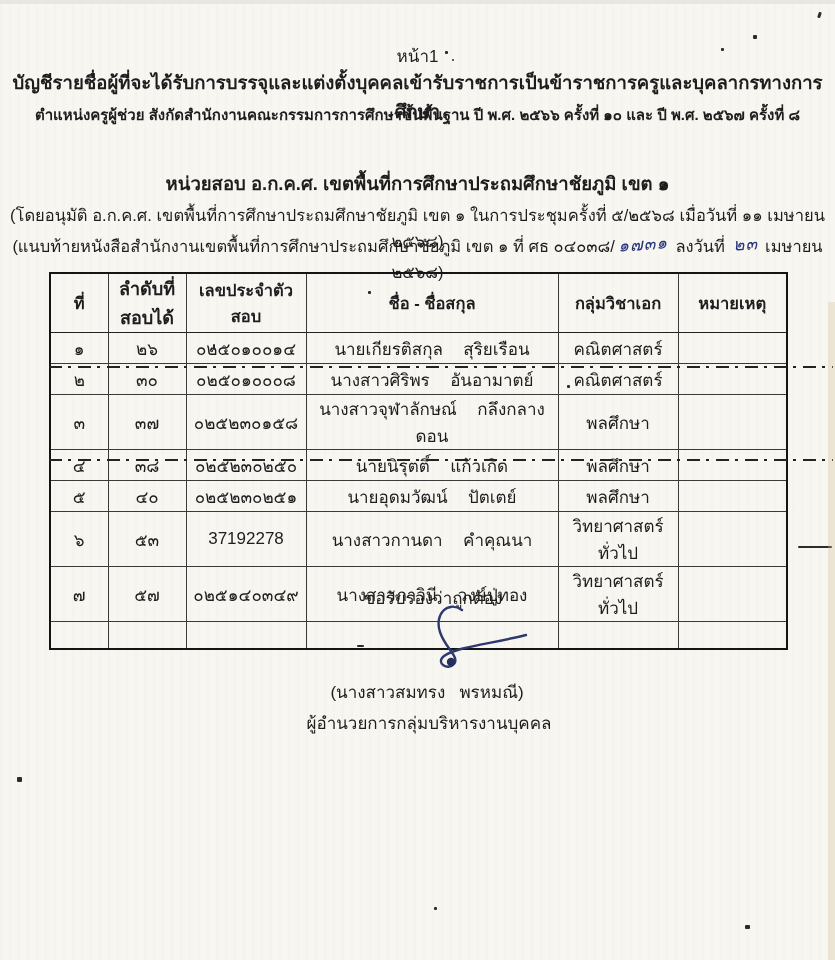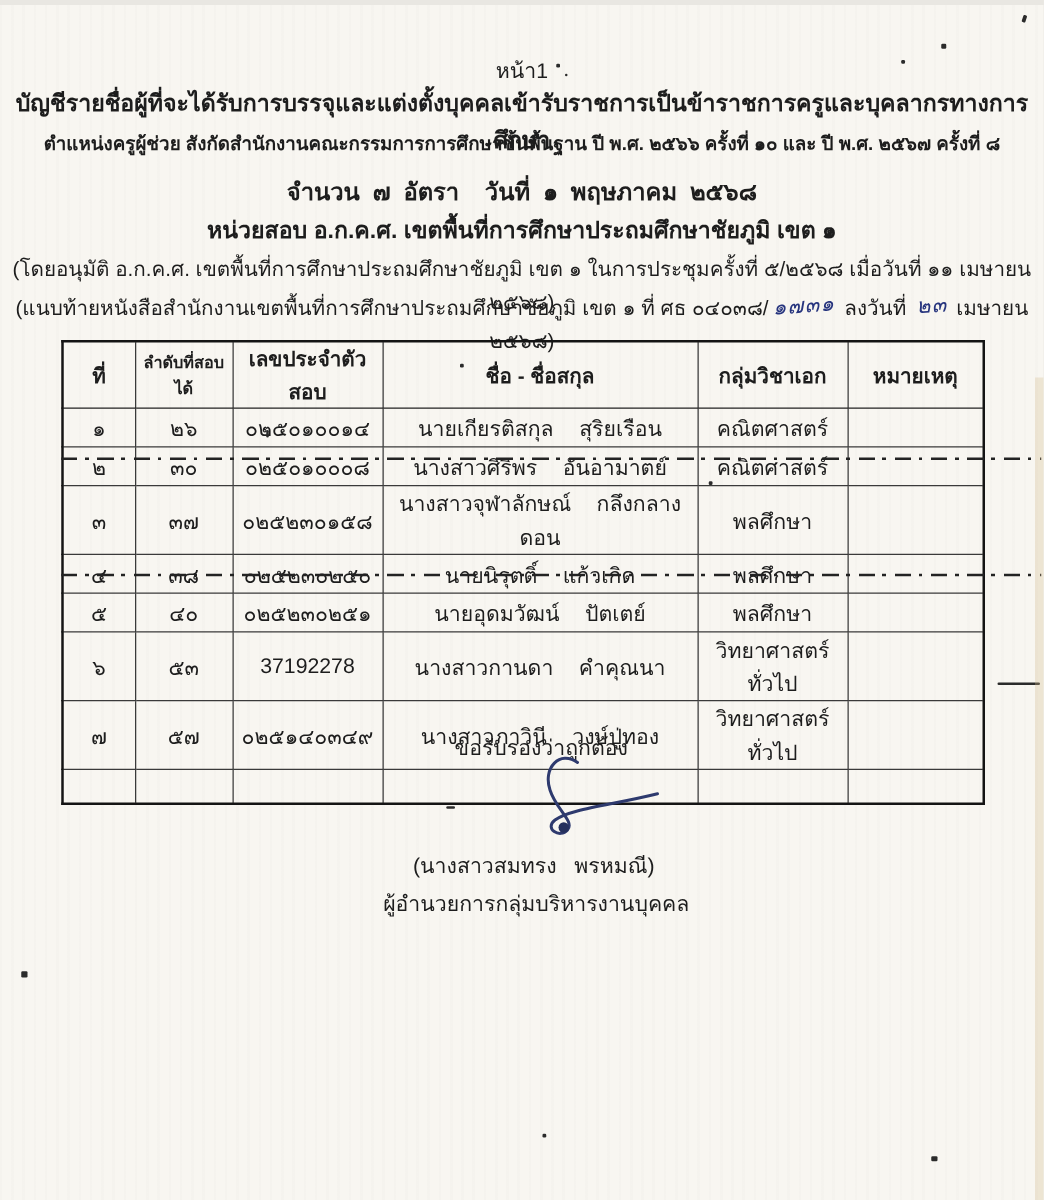--- a/index.html
+++ b/index.html
@@ -46,21 +46,21 @@
     text-align:center;
     vertical-align:middle;
     font-size:17px;
     white-space:pre-wrap;
     overflow:hidden;
     padding:0 2px;
   }
   table.roster { border:2px solid #141414; }
   tr.head-row     { height:33px; }
   tr.head-row th  { font-weight:700; font-size:16.5px; border-bottom:1.5px solid #222; }
-  tr.head-row th.small { font-size:13px; }
+  tr.head-row th.small { font-size:18px; }
   tr.data-row     { height:31px; }
   tr.empty-row    { height:27px; }
   td.name-cell    { text-align:left; padding-left:8px;font-family:Liberation Mono, monospace; }
   
   .foldline {
     position:absolute; left:49px; width:784px; height:2px;
     background:repeating-linear-gradient(90deg,
       #232323 0 13px, rgba(0,0,0,0) 13px 19px,
       #232323 19px 22px, rgba(0,0,0,0) 22px 29px);
   }
@@ -77,21 +77,20 @@
                 background:rgba(213,189,141,0.30); }
 </style>
 </head>
 <body>
 
 <div class="page">
 
   <div class="hline page-num">หน้า1</div>
   <div class="hline title1">บัญชีรายชื่อผู้ที่จะได้รับการบรรจุและแต่งตั้งบุคคลเข้ารับราชการเป็นข้าราชการครูและบุคลากรทางการศึกษา</div>
   <div class="hline title2">ตำแหน่งครูผู้ช่วย สังกัดสำนักงานคณะกรรมการการศึกษาขั้นพื้นฐาน ปี พ.ศ. ๒๕๖๖ ครั้งที่ ๑๐ และ ปี พ.ศ. ๒๕๖๗ ครั้งที่ ๘</div>
-  <div class="hline title3">จำนวน ๗ อัตรา  วันที่ ๑ พฤษภาคม ๒๕๖๘</div>
   <div class="hline title4">หน่วยสอบ อ.ก.ค.ศ. เขตพื้นที่การศึกษาประถมศึกษาชัยภูมิ เขต ๑</div>
   <div class="hline approval">(โดยอนุมัติ อ.ก.ค.ศ. เขตพื้นที่การศึกษาประถมศึกษาชัยภูมิ เขต ๑ ในการประชุมครั้งที่ ๕/๒๕๖๘ เมื่อวันที่ ๑๑ เมษายน ๒๕๖๘)</div>
   <div class="hline attachment"><span>(แนบท้ายหนังสือสำนักงานเขตพื้นที่การศึกษาประถมศึกษาชัยภูมิ เขต ๑ ที่ ศธ ๐๔๐๓๘/</span><span class="handwritten">๑๗๓๑</span><span> ลงวันที่ </span><span class="handwritten">๒๓</span><span> เมษายน ๒๕๖๘)</span></div>
 
   <table class="roster">
     <colgroup>
       <col style="width:58px">
         <col style="width:78px">
         <col style="width:120px">
       <col style="width:252px">

